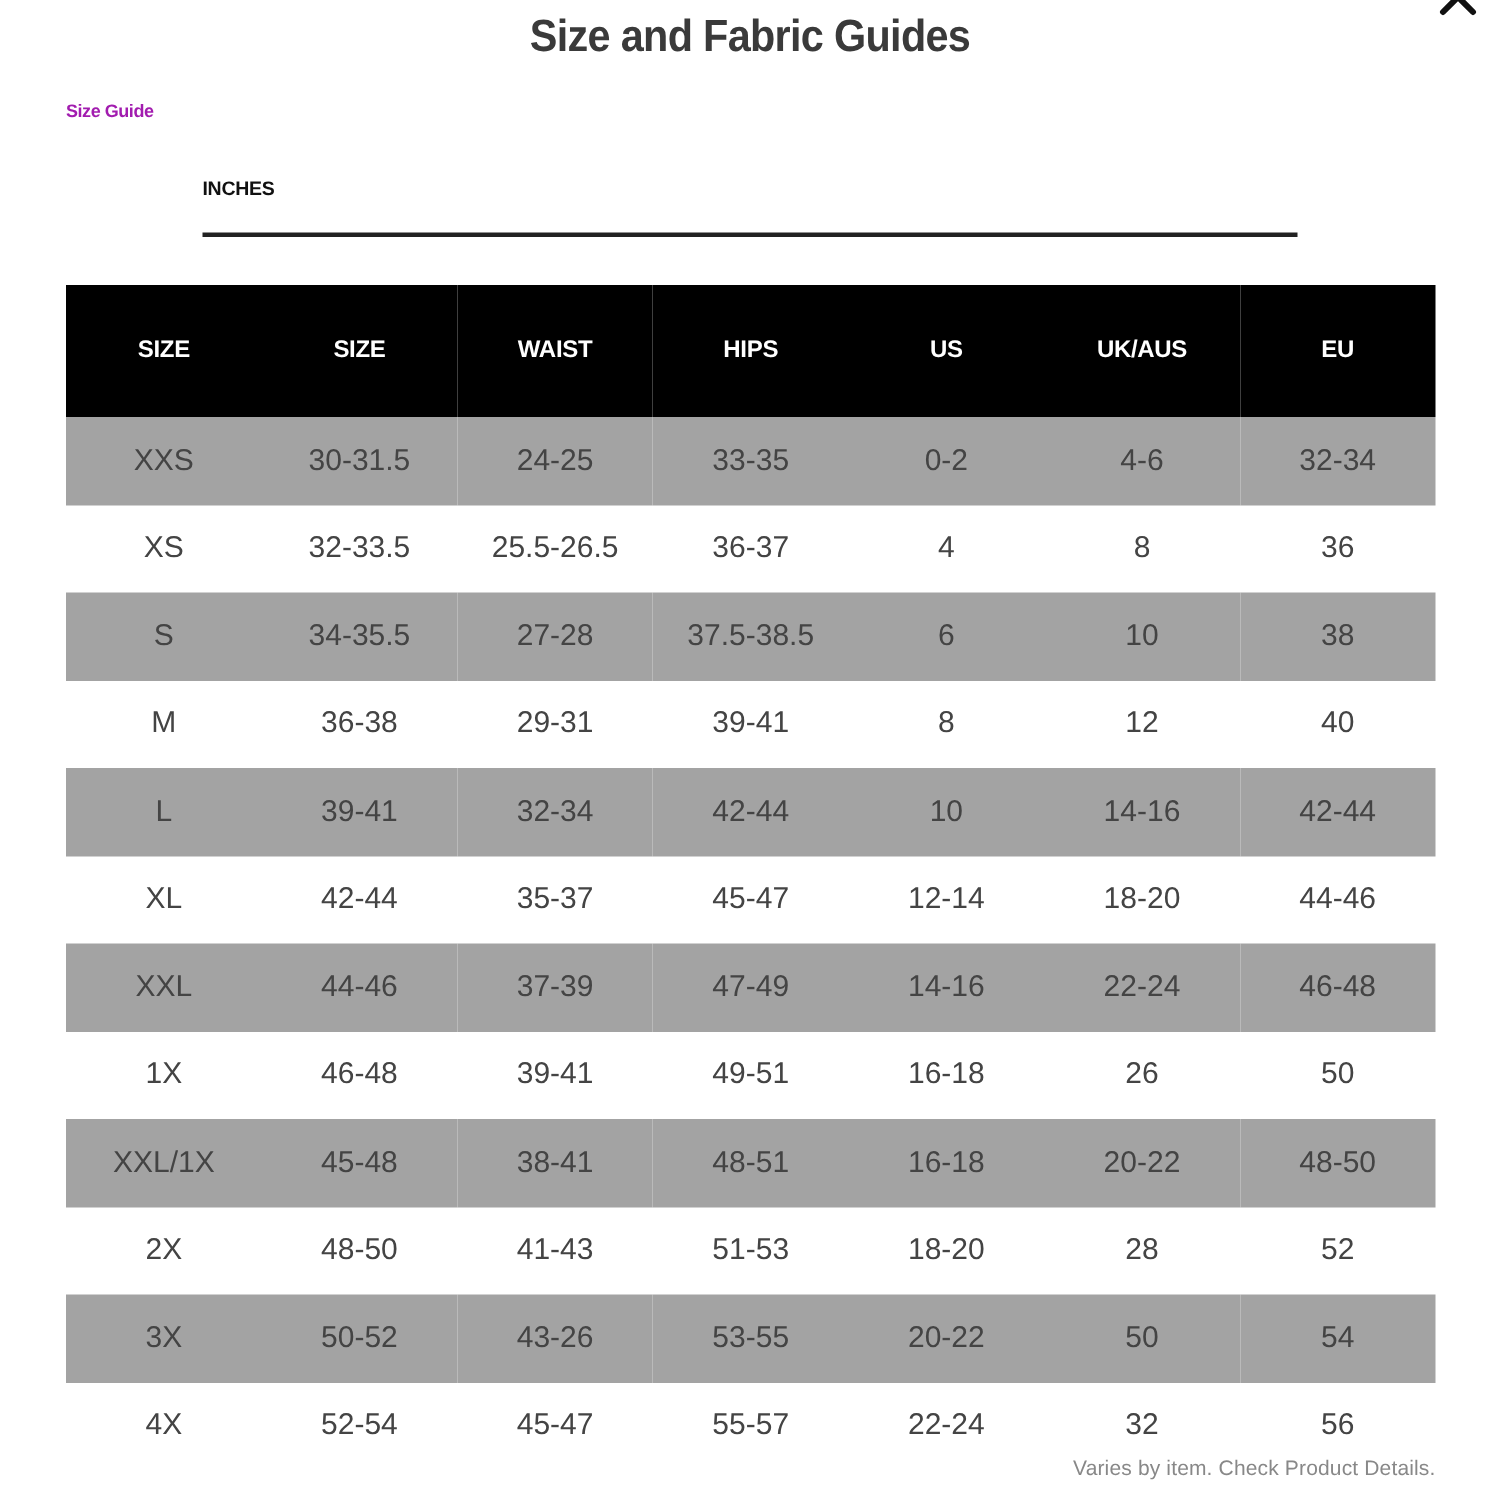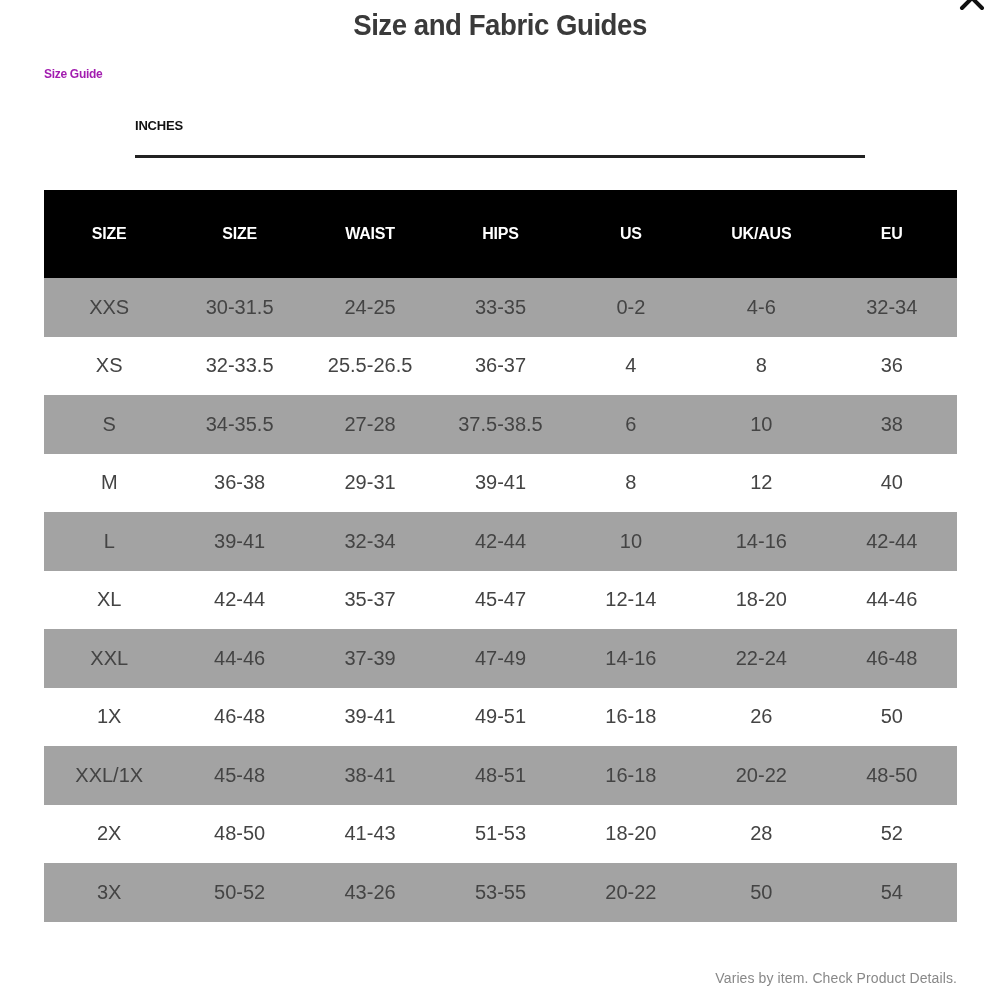--- a/index.html
+++ b/index.html
@@ -149,16 +149,25 @@
       </tr>
       <tr class="shaded">
         <td>3X</td>
         <td>50-52</td>
         <td>43-26</td>
         <td>53-55</td>
         <td>20-22</td>
         <td>50</td>
         <td>54</td>
       </tr>
+      <tr>
+        <td>4X</td>
+        <td>52-54</td>
+        <td>45-47</td>
+        <td>55-57</td>
+        <td>22-24</td>
+        <td>32</td>
+        <td>56</td>
+      </tr>
     </tbody>
 </table>
 
 <div class="footnote">Varies by item. Check Product Details.</div>
 
 </body></html>

